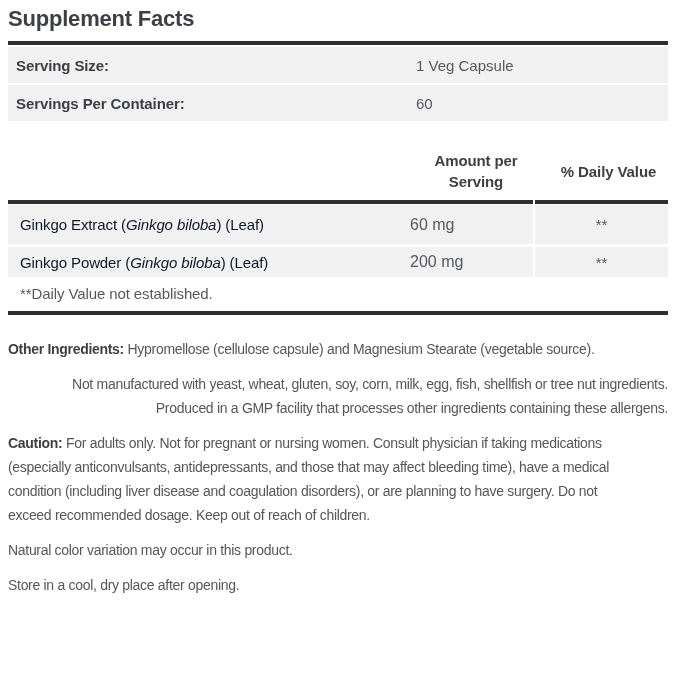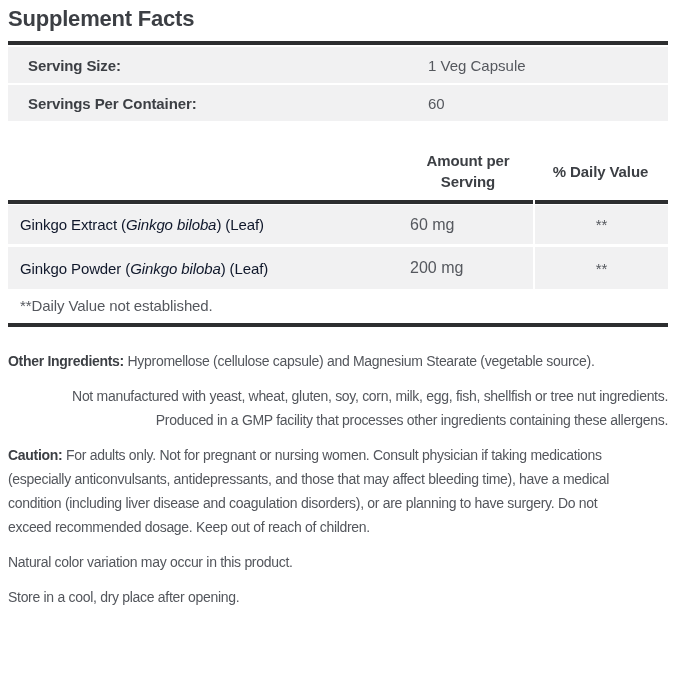--- a/index.html
+++ b/index.html
@@ -19,43 +19,43 @@
   
   .bar{height:4px;background:#2d2e30;}
   .bar.split{display:flex;background:none;}
   .bar.split .seg1{width:525px;background:#2d2e30;}
   .bar.split .gap{width:2px;}
   .bar.split .seg2{flex:1;background:#2d2e30;}
 
   
   .serving-row{
     margin-top:2px;height:36px;display:flex;align-items:center;
-    background:#f1f1f2;padding:0 20px;font-size:15px;
+    background:#f1f1f2;padding:0 8px;font-size:15px;
   }
   .serving-row .s-label{font-weight:700;color:#3c3f44;width:400px;flex:0 0 auto;letter-spacing:-0.1px;}
   .serving-row .s-value{color:#55585e;}
 
   
   .thead{margin-top:24px;margin-bottom:3px;height:52px;display:flex;align-items:center;
-    font-size:15px;font-weight:700;color:#3c3f44;letter-spacing:-0.1px;}
+    font-size:15px;font-weight:700;color:#3c3f44;letter-spacing:-0.1px;gap:8px;}
   .thead .col-spacer{width:395px;}
   .thead .col-amount{width:130px;text-align:center;line-height:21px;}
   .thead .col-dv{flex:1;text-align:center;}
 
   
   .ing-row{display:flex;margin-top:1px;}
   .ing-row + .ing-row{margin-top:3px;}
   .ing-row .cellA{width:525px;background:#f1f1f2;display:flex;align-items:center;}
   .ing-row .cellgap{width:2px;}
   .ing-row .cellB{flex:1;background:#f1f1f2;display:flex;align-items:center;justify-content:center;
     font-size:15px;color:#55585e;}
   .ing-name{flex:1;padding:6px 0 6px 12px;font-size:15px;line-height:27px;color:#0f172a;letter-spacing:-0.1px;}
   .ing-name .sub{padding-left:28px;white-space:pre-line;}
   .ing-amount{width:123px;font-size:16px;color:#55585e;}
-  .ing-row.single .cellA{height:42px;}
+  .ing-row.single .cellA{height:30px;}
   .ing-row.single .ing-name{padding-top:0;padding-bottom:0;}
 
   
   .footnote{padding:8px 12px 9px 12px;font-size:15px;color:#55585e;letter-spacing:-0.1px;}
 
   
   .details{margin-top:22px;font-size:14px;line-height:24px;letter-spacing:-0.3px;color:#53565c;}
   .details p{margin:0 0 11px 0;}
   .details b{font-weight:700;color:#3c3f44;}
   .pre{white-space:pre-line;text-align:right;}

